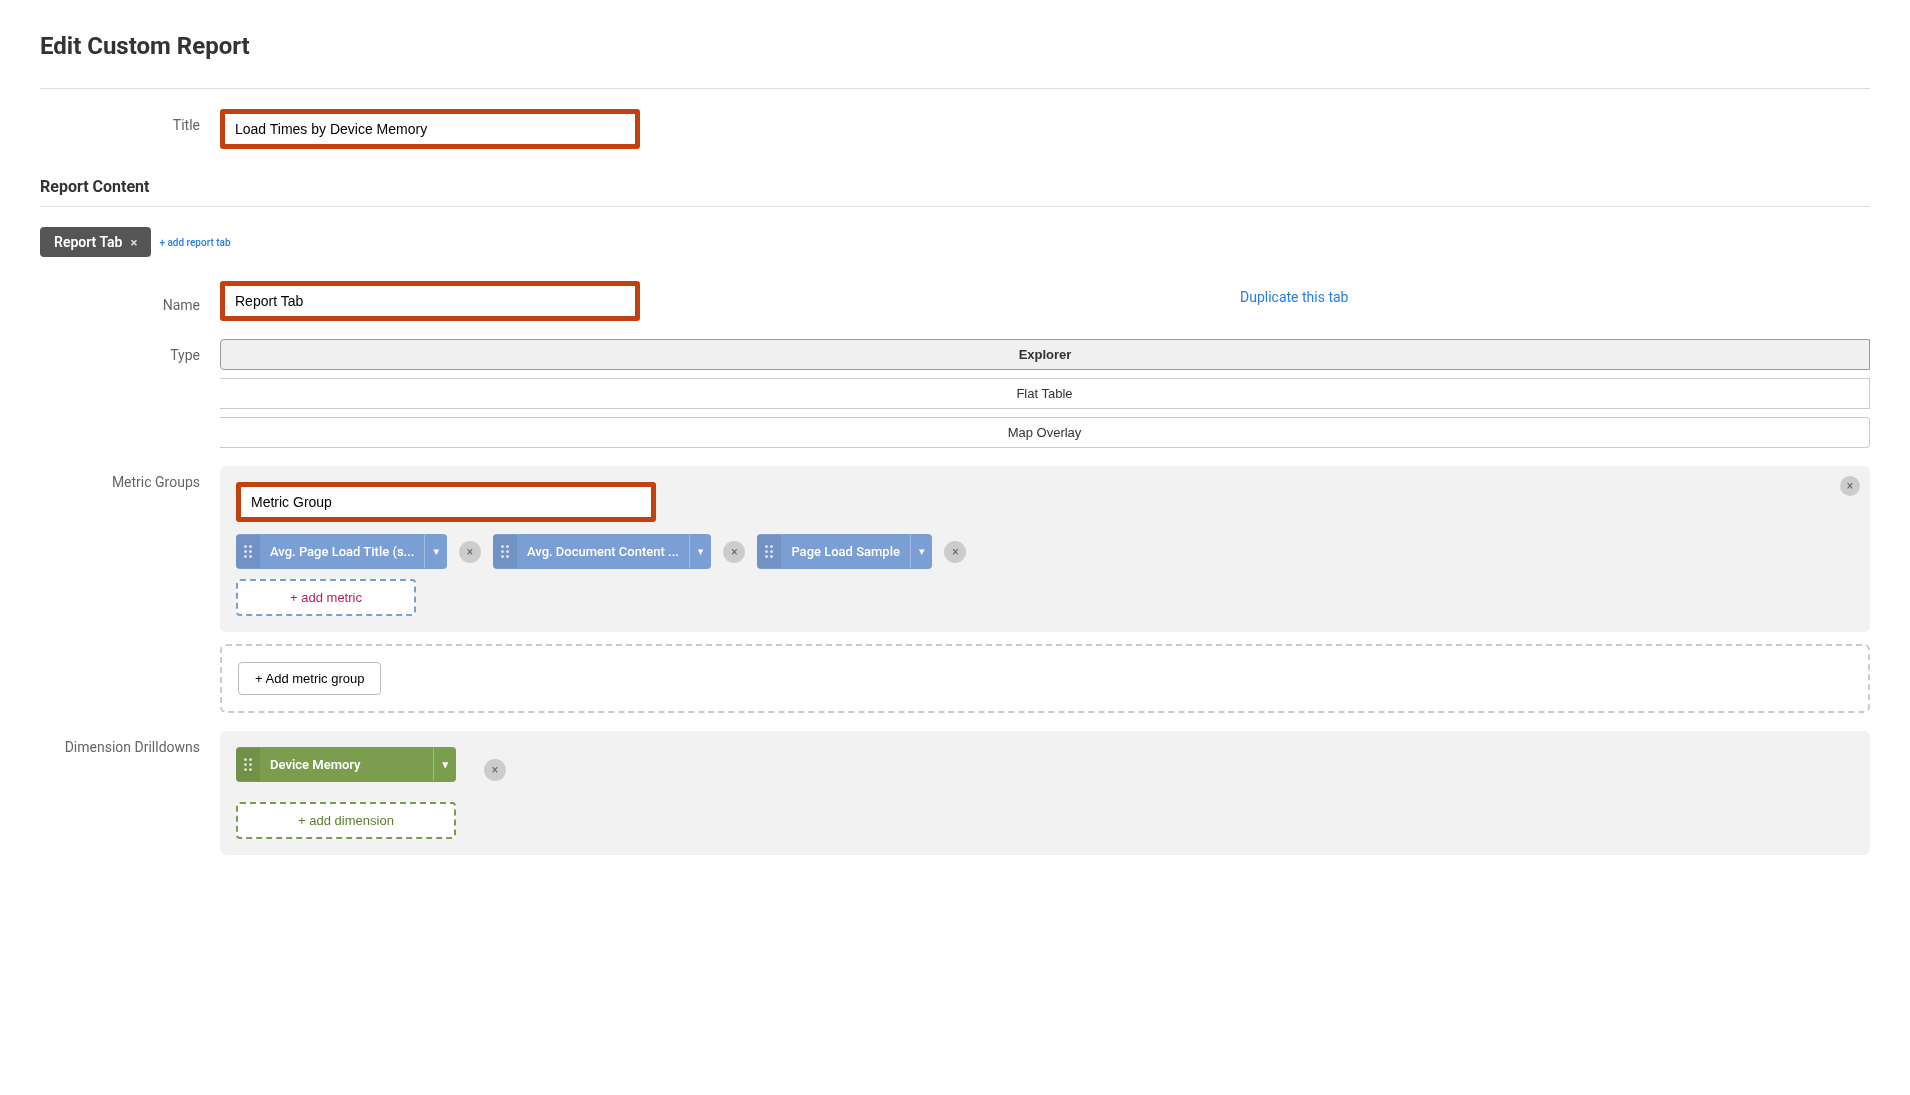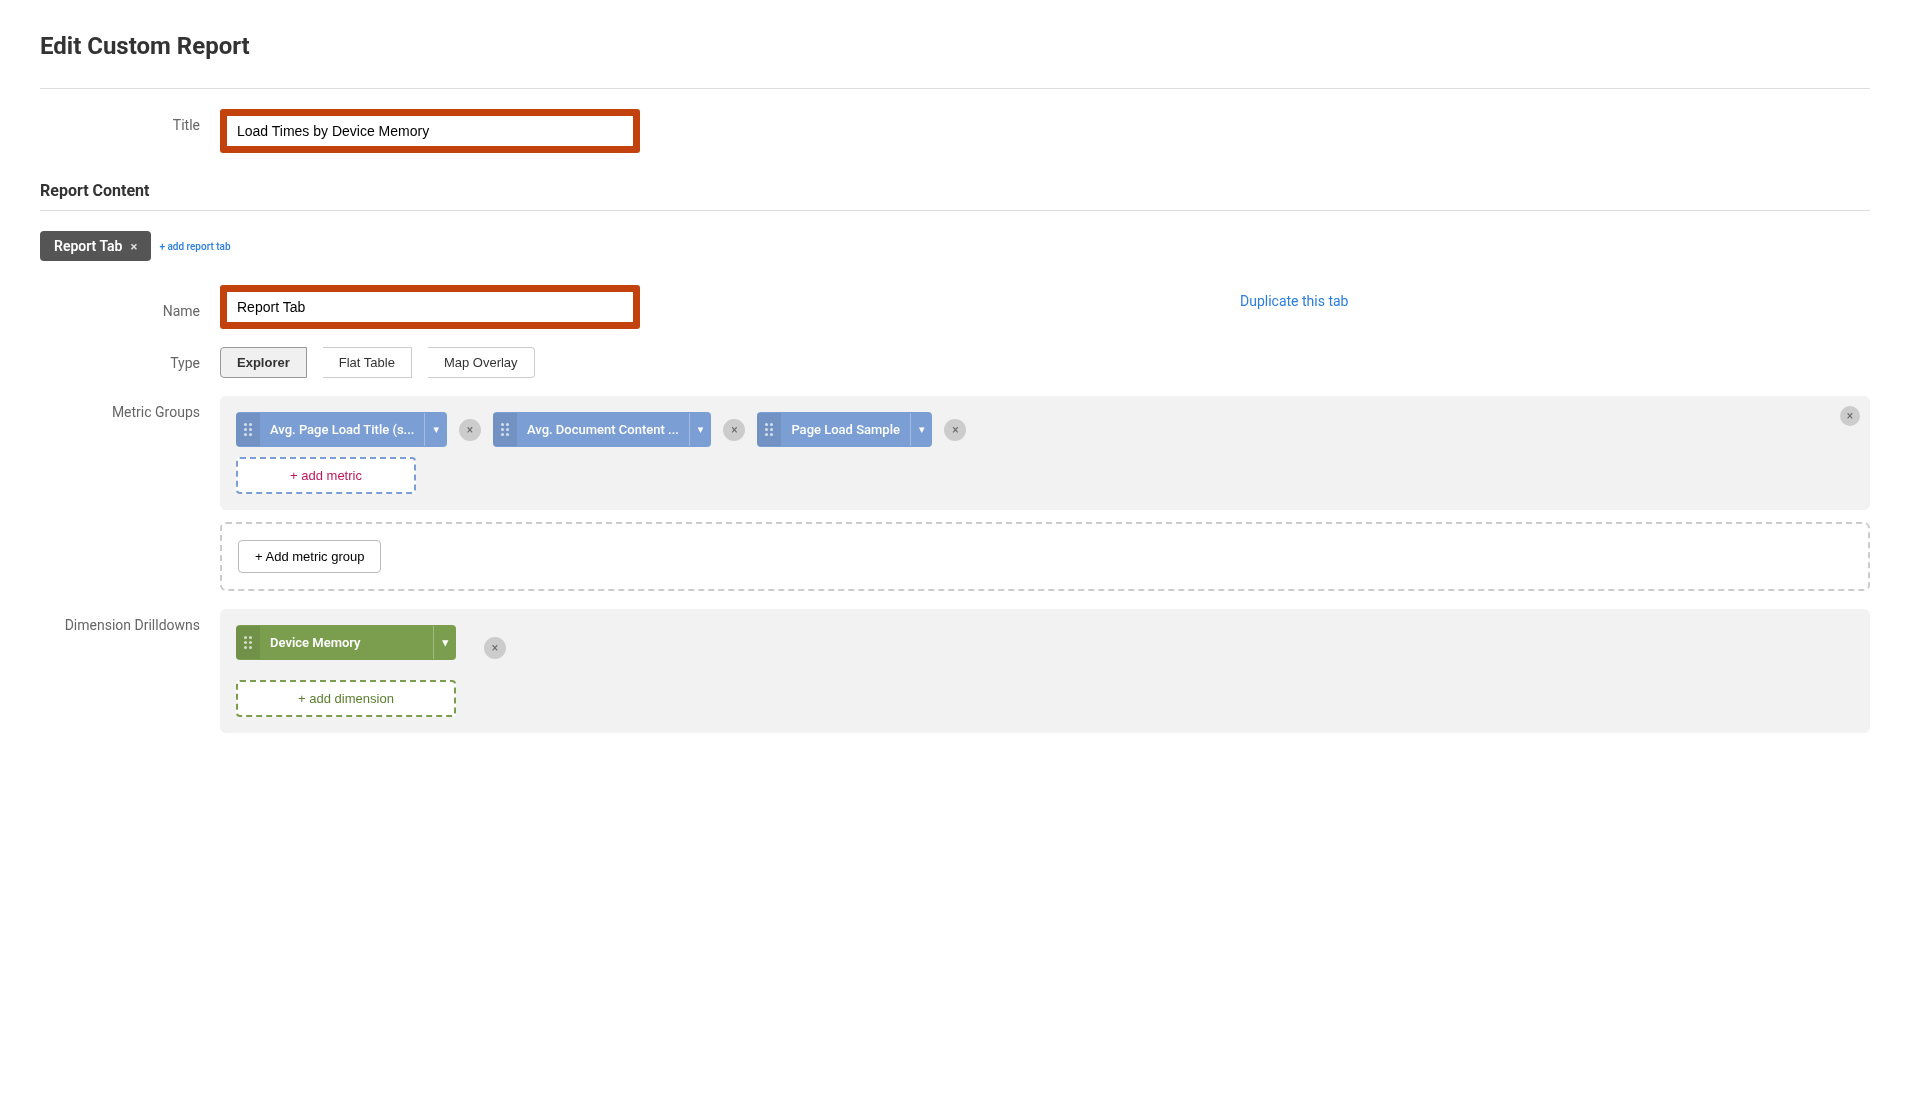--- a/index.html
+++ b/index.html
@@ -36,21 +36,21 @@
       text-align: right;
       padding-right: 20px;
       padding-top: 8px;
       color: #666;
       font-size: 14px;
     }
     .field-content {
       flex: 1;
     }
     input[type="text"] {
-      border: 7px solid #c2410c;
+      border: 5px solid #c2410c;
       border-radius: 3px;
       padding: 7px 10px;
       font-size: 14px;
       width: 420px;
       outline: none;
     }
 
     
     .report-content-section {
       margin-top: 28px;
@@ -89,21 +89,22 @@
     }
 
     
     .tab-content-inner {
       padding-left: 0;
     }
 
     
     .type-button-group {
       display: flex;
-      gap: 16px;
+      gap: 8px;
+      flex-direction: column;
     }
     .type-btn {
       border: 1px solid #ccc;
       background: #fff;
       padding: 7px 16px;
       font-size: 13px;
       cursor: pointer;
       font-weight: 500;
       color: #333;
     }
@@ -383,20 +384,21 @@
         </div>
       </div>
     </div>
 
     <div class="field-row">
       <div class="field-label">Metric Groups</div>
       <div class="field-content">
 
         <div class="metric-groups-container">
           <div class="metric-group-close">×</div>
+          <input type="text" class="metric-group-name-input" value="Metric Group" style="">
 
           <div class="metrics-row">
 
             <div class="metric-chip">
               <div class="metric-chip-drag">
                 <div class="dots">
                     <span></span>
                     <span></span>
                     <span></span>
                   </div>

